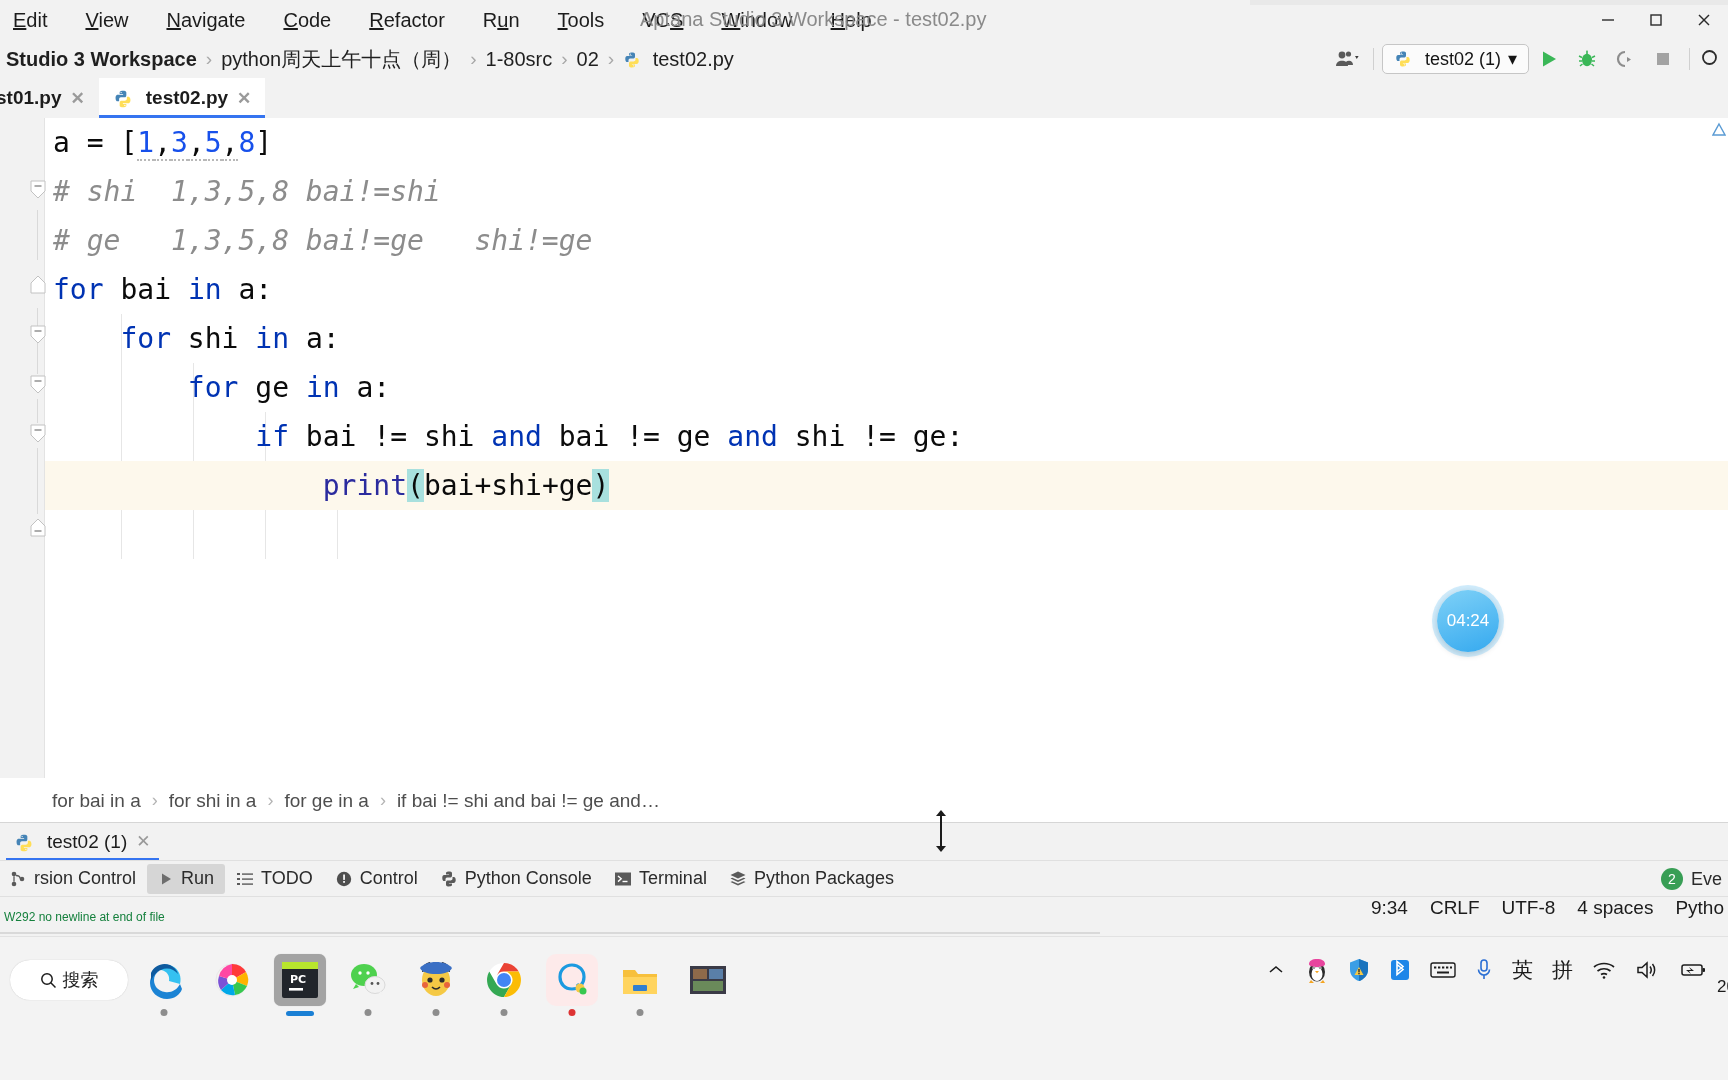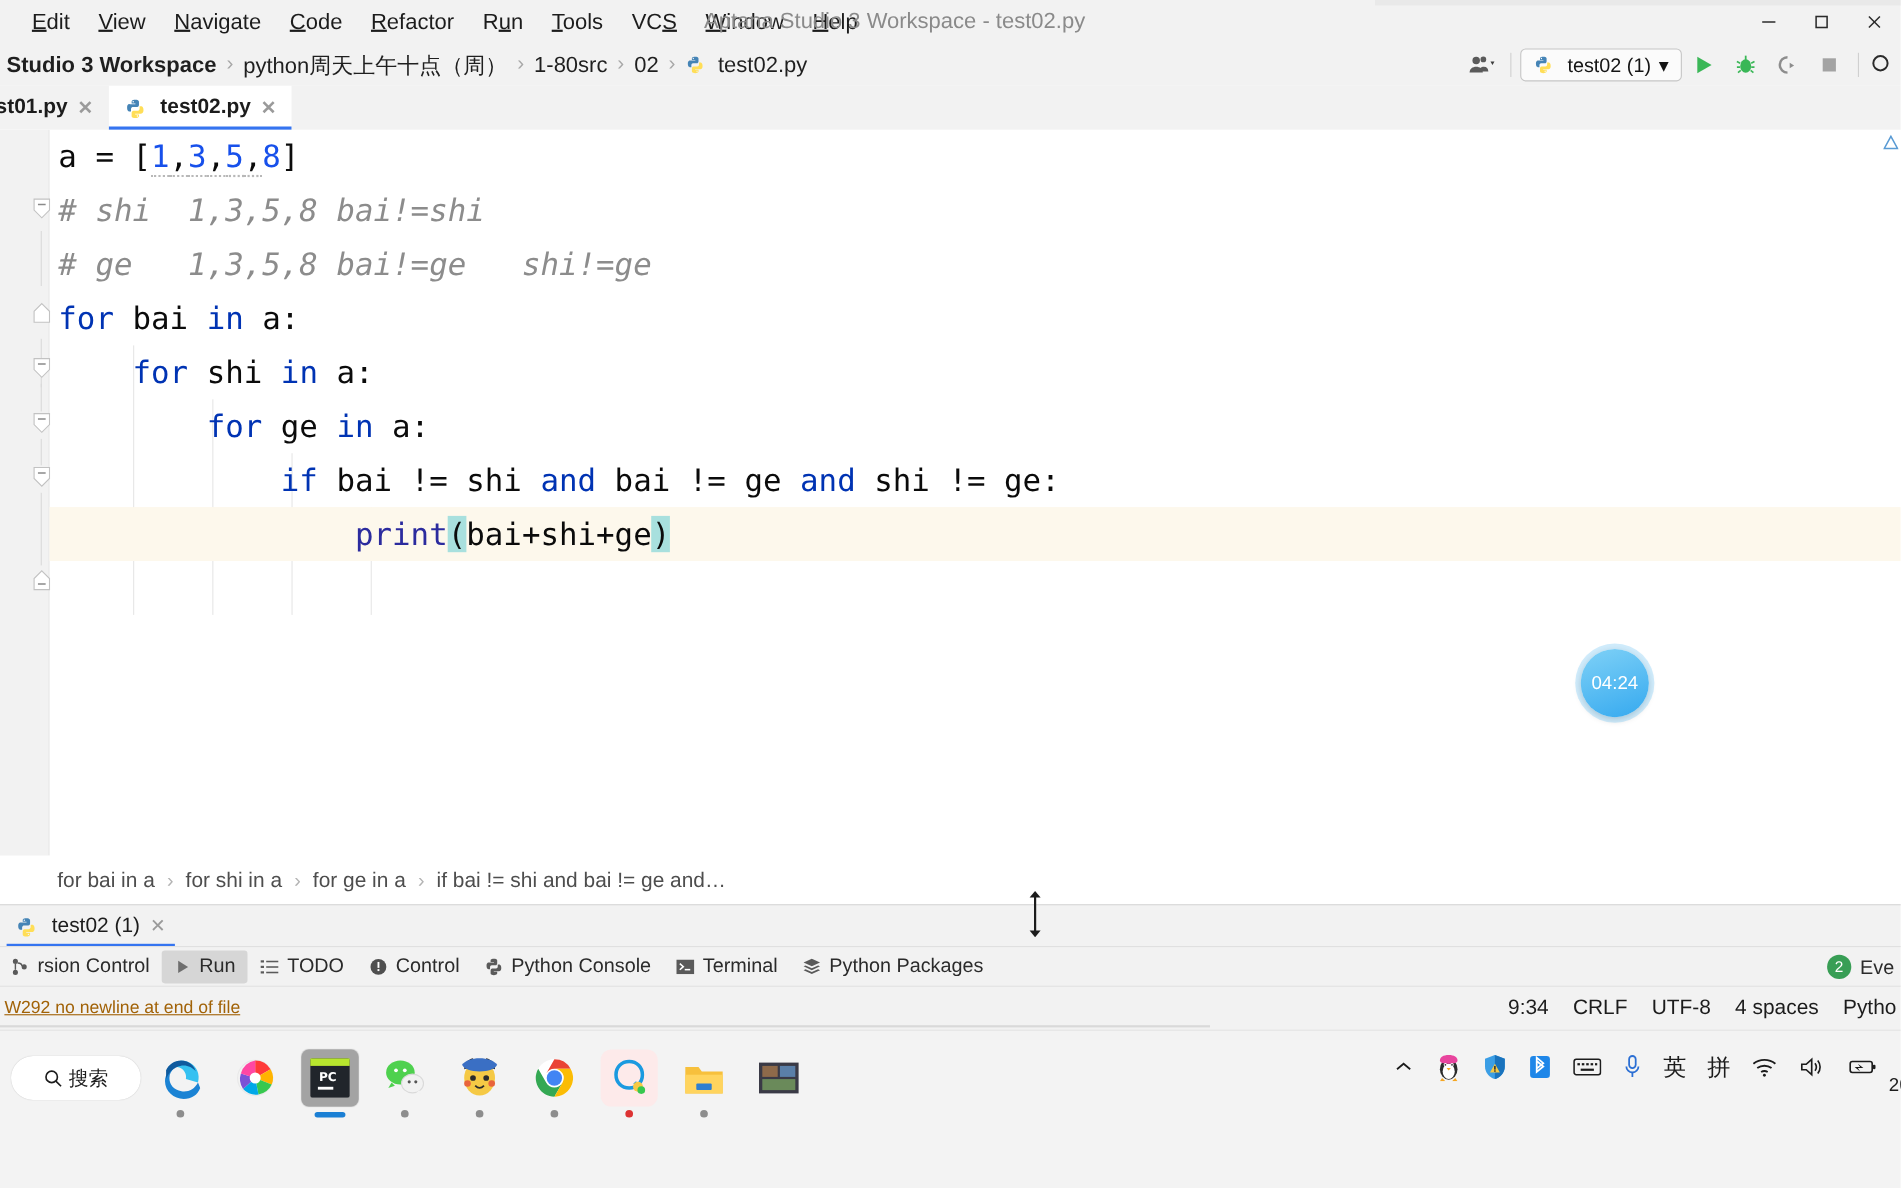--- a/index.html
+++ b/index.html
@@ -9,21 +9,21 @@
     background: #ffffff;
     overflow: hidden;
   }
   #app { position: relative; width: 1728px; height: 1080px; }
 
   
   .titlebar {
     position: absolute; left: 0; top: 0; width: 1728px; height: 40px;
     background: #f2f2f2; display: flex; align-items: center;
   }
-  .menu-row { display: flex; align-items: center; gap: 4px; padding-left: 2px; margin-left: 16px; }
+  .menu-row { display: flex; align-items: center; gap: 16px; padding-left: 2px; }
   .menu-item {
     font-size: 20px; color: #1c1c1c; padding: 4px 11px; white-space: nowrap;
   }
   .menu-item u { text-decoration: underline; }
   .win-title {
     position: absolute; left: 640px; top: 8px;
     font-size: 20px; color: #8a8a8a; white-space: nowrap;
   }
   .win-ctrl {
     position: absolute; top: 0; height: 40px; width: 48px;
@@ -170,24 +170,24 @@
     width: 22px; height: 22px; border-radius: 50%; background: #389e55;
     color: #fff; font-size: 14px; display: flex; align-items: center; justify-content: center;
   }
 
   
   .statusbar {
     position: absolute; left: 0; top: 896px; width: 1728px; height: 40px;
     background: #f2f2f2; display: flex; align-items: center;
     border-top: 1px solid #e0e0e0;
   }
-  .status-msg { font-size: 16px; color: #a16207; padding-left: 4px; text-decoration: underline; }
+  .status-msg { font-size: 12px; color: #15803d; padding-left: 4px; }
   .status-right {
     position: absolute; right: 4px; top: 0; height: 40px;
-    display: flex; align-items: center; gap: 22px; font-size: 19px; color: #1c1c1c;
+    display: flex; gap: 22px; font-size: 19px; color: #1c1c1c;
   }
   .statusline { position:absolute; left:0; top:932px; width:1100px; height:2px; background:#d9d9d9;}
 
   
   .taskbar {
     position: absolute; left: 0; top: 936px; width: 1728px; height: 144px;
     background: #f3f3f3;
   }
   .tb-sep { position:absolute; left:0; top:0; width:1728px; height:1px; background:#e2e2e2;}
   .searchpill {

